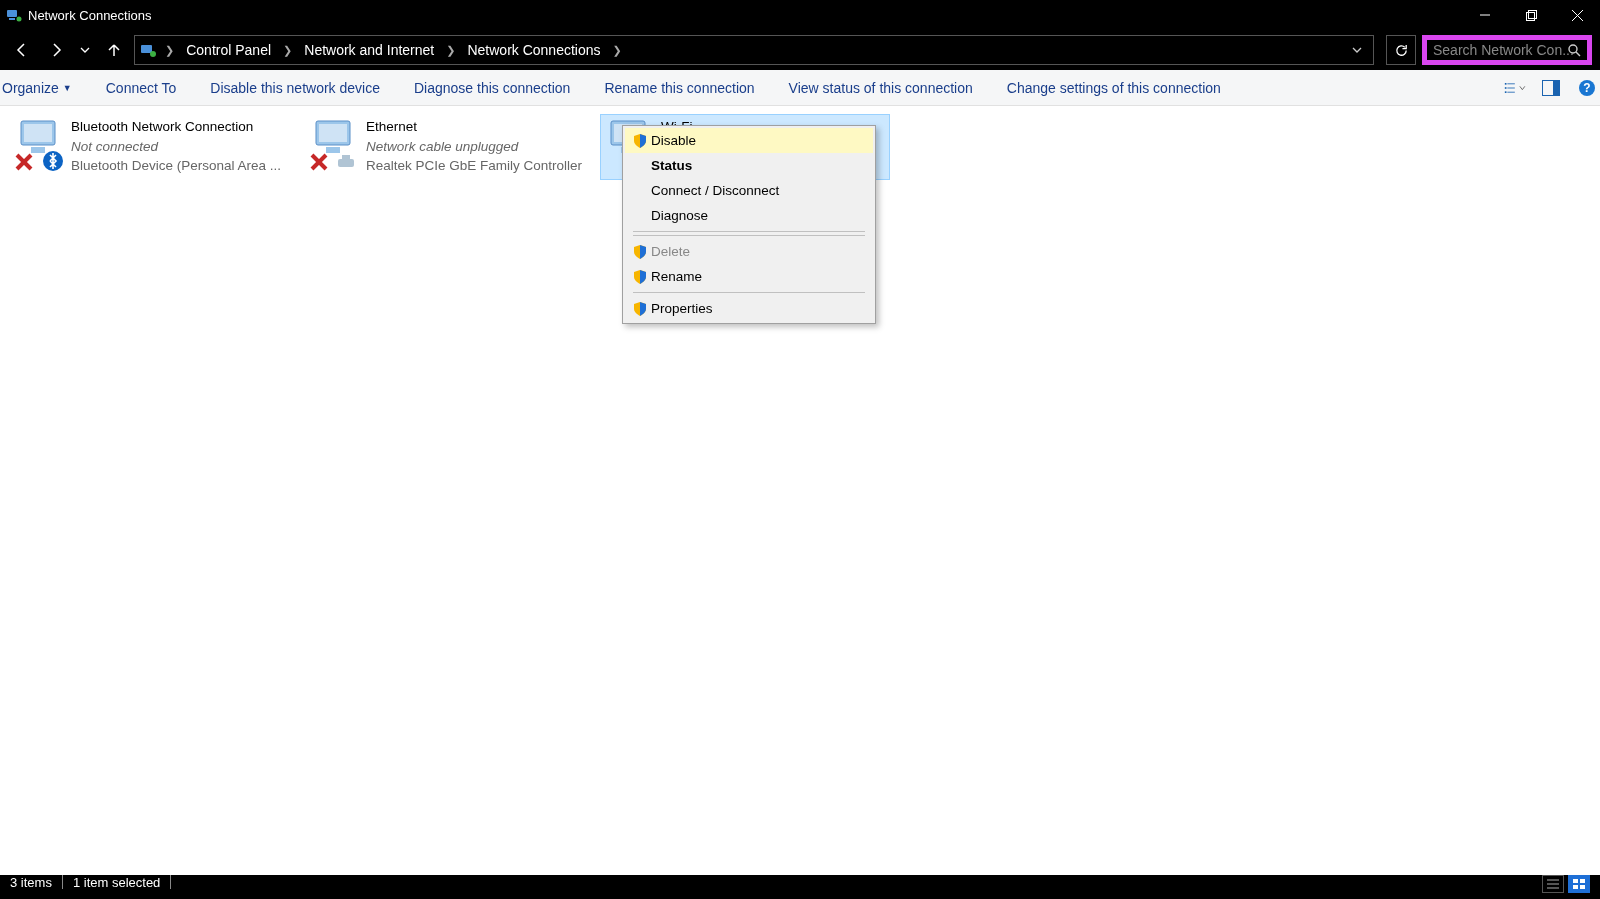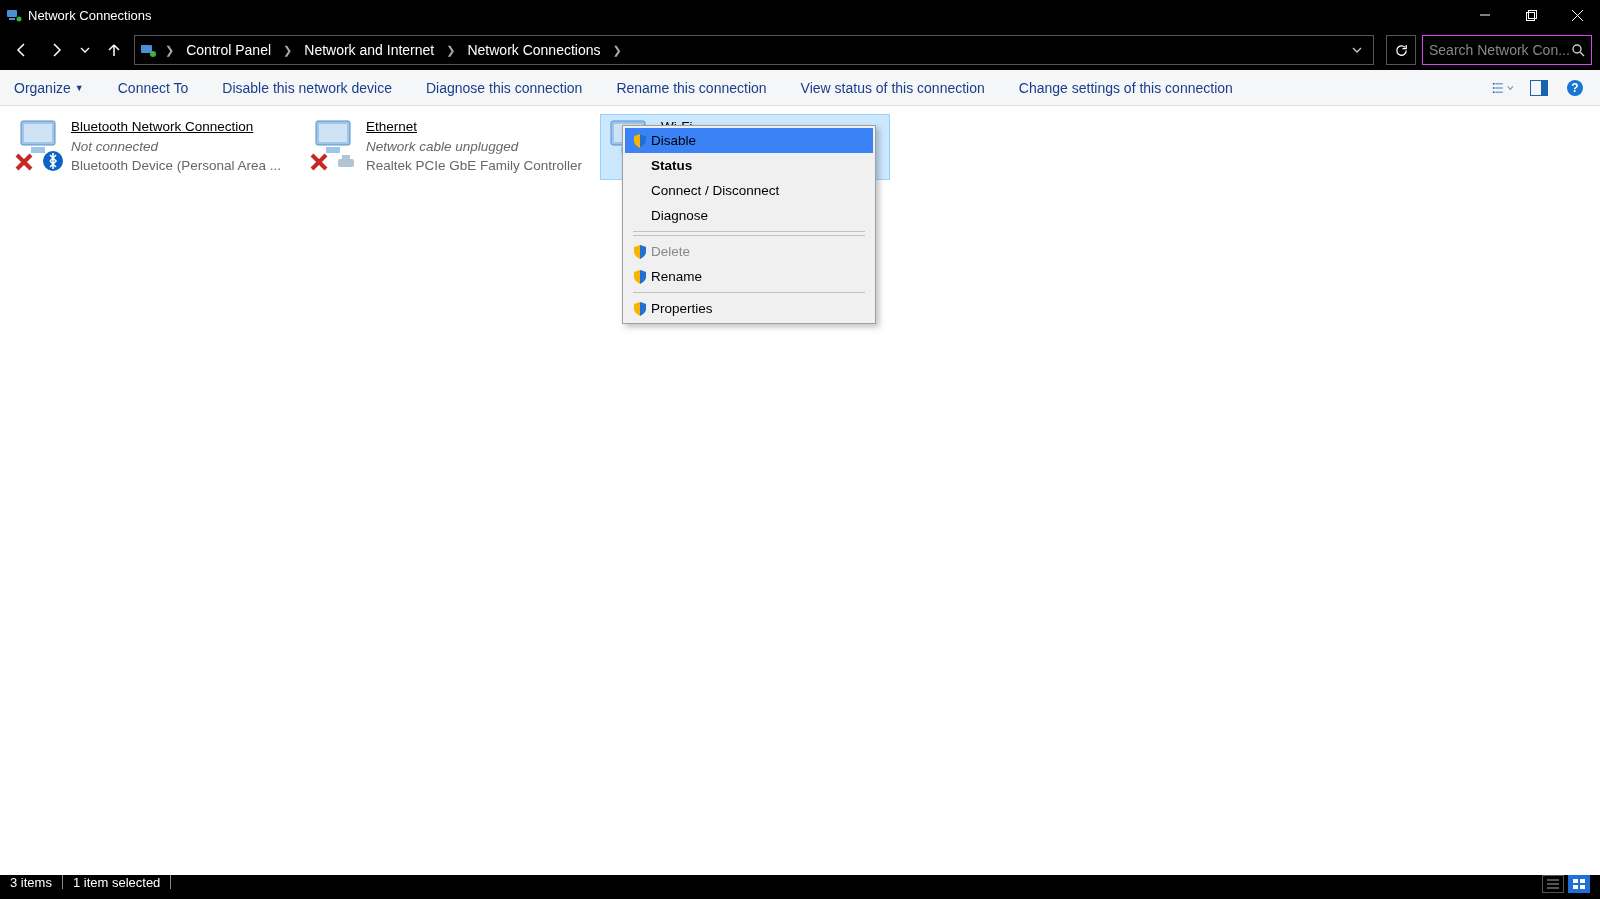--- a/index.html
+++ b/index.html
@@ -13,45 +13,45 @@
 .titlebar .winbtn { width: 46px; height: 30px; display: flex; align-items: center; justify-content: center; color: #fff; }
 
 
 .addrrow { height: 40px; background: #000; display: flex; align-items: center; padding: 0 8px; gap: 6px; }
 .navbtn { width: 28px; height: 28px; display:flex; align-items:center; justify-content:center; color:#fff; border-radius:0; }
 .addrbox { flex: 1; height: 30px; background: #000; border: 1px solid #555; display: flex; align-items: center; padding: 0 4px; gap: 4px; color:#fff; position:relative; }
 .crumb { font-size: 14px; color: #fff; padding: 0 4px; }
 .crumb.sep { color: #aaa; font-size: 11px; }
 .addrbox .address-dropdown { margin-left:auto; width:24px; display:flex; justify-content:center; color:#ccc; }
 .refreshbtn { width: 30px; height: 30px; margin-left: 6px; display:flex; align-items:center; justify-content:center; color:#fff; border:1px solid #555; }
-.searchbox { width: 170px; height: 30px; border: 1px solid #d946ef; background:#000; display:flex; align-items:center; padding:0 6px; color:#888; font-size:14px; overflow:hidden; white-space:nowrap; position:relative; }
+.searchbox { width: 170px; height: 30px; border: 5px solid #d946ef; background:#000; display:flex; align-items:center; padding:0 6px; color:#888; font-size:14px; overflow:hidden; white-space:nowrap; position:relative; }
 .searchbox .mag { position:absolute; right:6px; color:#ccc; }
 
 
-.cmdbar { height: 36px; background: #f5f6f7; border-bottom: 1px solid #e1e1e1; display: flex; align-items: center; padding: 0 14px; gap: 34px; }
+.cmdbar { height: 36px; background: #f5f6f7; border-bottom: 1px solid #e1e1e1; display: flex; align-items: center; padding: 0 2px; gap: 34px; }
 .cmdbar .cmd { color: #1a3e8b; font-size: 14px; cursor: default; display:flex; align-items:center; gap:4px; }
 .cmdbar .cmd .caret { font-size: 9px; color:#1a3e8b; }
 .cmdbar .right { margin-left: auto; display: flex; align-items: center; gap: 14px; }
 .cmdbar .iconbtn { width: 22px; height:22px; display:flex; align-items:center; justify-content:center; }
 
 
 .main { position: relative; height: calc(899px - 30px - 40px - 36px - 24px); background:#fff; }
 .adapters { display:flex; padding: 8px 10px; gap: 5px; }
 .adapter { width: 290px; height: 66px; display:flex; padding: 2px 4px; gap: 8px; border:1px solid transparent; }
 .adapter.selected { background: #cce8ff; border:1px solid #99d1ff; }
 .adapter .aicon { width: 48px; height: 48px; position:relative; flex-shrink:0; }
 .adapter .ainfo { display:flex; flex-direction:column; font-size: 13.5px; line-height: 1.45; overflow:hidden; }
-.adapter .ainfo .name { color:#000; white-space:nowrap;text-decoration:underline; }
+.adapter .ainfo .name { color:#000; white-space:nowrap; }
 .adapter .ainfo .status { color:#666; white-space:nowrap;font-style:italic; }
 .adapter .ainfo .device { color:#666; white-space:nowrap; overflow:hidden; text-overflow:ellipsis; }
 
 
 .ctxmenu { position:absolute; left:622px; top:125px; width:254px; background:#f0f0f0; border:1px solid #a0a0a0; box-shadow: 3px 3px 6px rgba(0,0,0,0.25); padding: 2px; }
 .ctxmenu .item { display:flex; align-items:center; height: 25px; padding: 0 8px 0 4px; font-size: 13.5px; color:#000; }
-.ctxmenu .item.hover { background:#3b82f6; }
+.ctxmenu .item.hover { background:#fef9c3; }
 .ctxmenu .item.disabled { color:#888; }
 .ctxmenu .item.bold { font-weight:600; }
 .ctxmenu .item .shicon { width: 22px; display:flex; justify-content:center; }
 .ctxmenu .sep { height:1px; background:#c0c0c0; margin: 3px 8px; }
 
 
 .statusbar { height: 24px; background:#000; color:#fff; display:flex; padding:0 10px; font-size:13px; gap: 10px; }
 .statusbar .divider { width:1px; height:14px; background:#888; }
 .statusbar .right { margin-left:auto; display:flex; gap:4px; }
 .statusbar .viewbtn { width:22px; height:18px; border:1px solid #555; display:flex; align-items:center; justify-content:center; }

